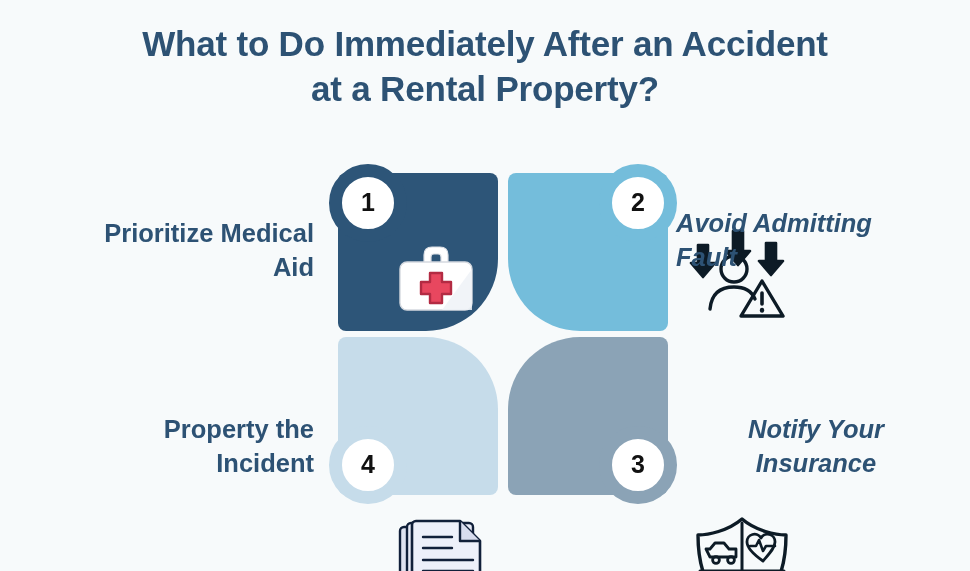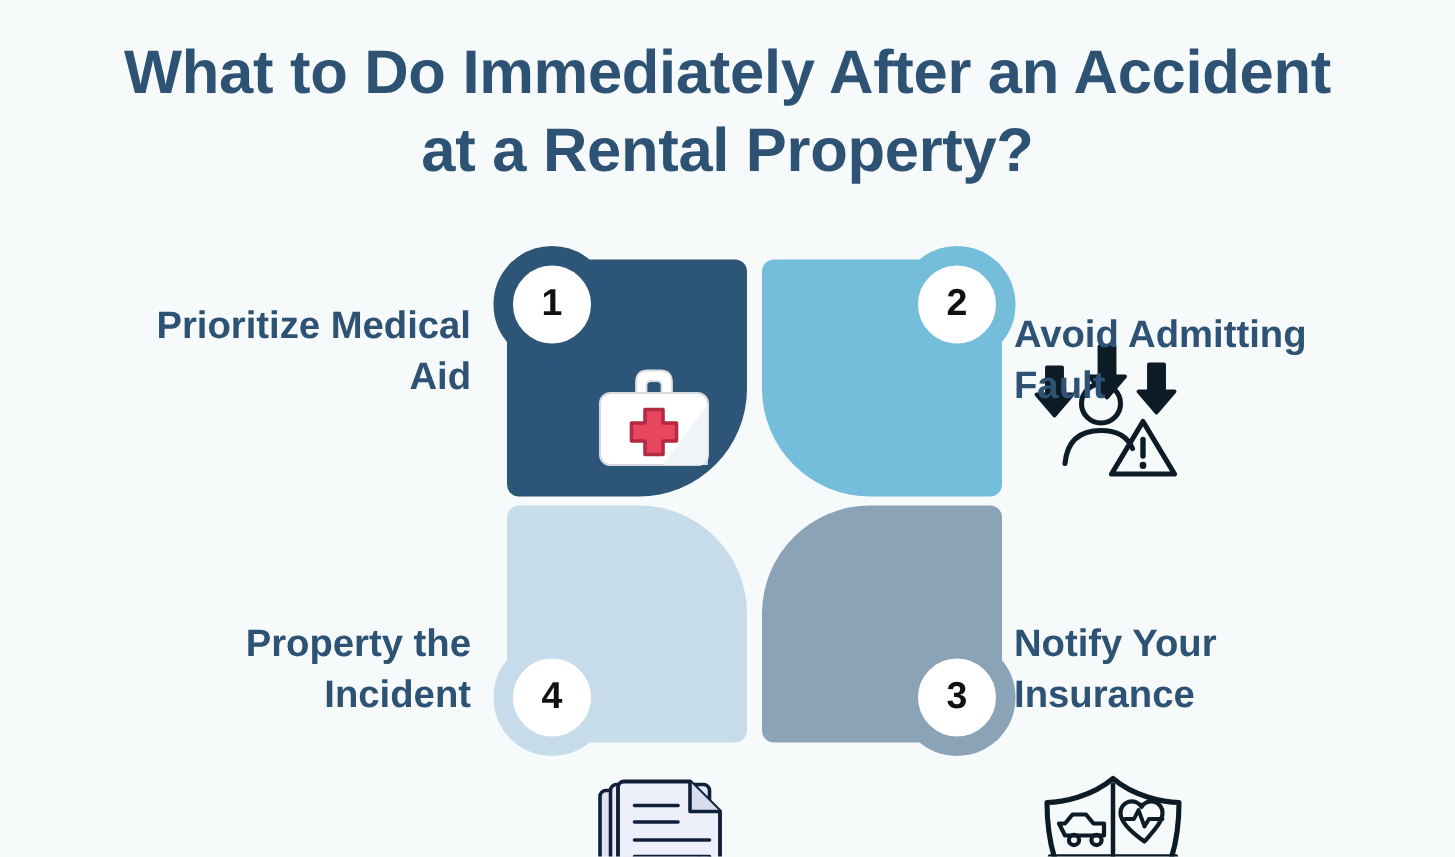--- a/index.html
+++ b/index.html
@@ -16,21 +16,21 @@
     position: relative;
   }
 
   
   #title {
     position: absolute;
     top: 22px;
     left: 0;
     width: 970px;
     text-align: center;
-    font-size: 41px;
+    font-size: 35px;
     font-weight: bold;
     line-height: 1.28;
     color: #2d5274;
     letter-spacing: -0.2px;
     white-space: pre-line;
   }
 
   
   #graphic {
     position: absolute;
@@ -91,26 +91,26 @@
   
   .label {
     position: absolute;
     font-size: 25.5px;
     font-weight: bold;
     color: #2d5274;
     line-height: 1.34;
     white-space: pre-line;
   }
   .label.right-align { text-align: right; }
-  .label.left-align  { text-align: left; }
-
-  #label-1 { left: 18px;  top: 200px; width: 296px; }
+  .label.left-align  { text-align: left; font-style: italic; }
+
+  #label-1 { left: 18px;  top: 216px; width: 296px; }
   #label-2 { left: 676px; top: 206px; width: 278px; }
   #label-4 { left: 58px;  top: 412px; width: 256px; }
-  #label-3 { left: 676px; top: 412px; width: 280px; }
+  #label-3 { left: 676px; top: 412px; width: 280px; text-align: center; }
 </style>
 </head>
 <body style="background: rgb(247, 250, 251);">
 
 <h1 id="title">What to Do Immediately After an Accident
 at a Rental Property?</h1>
 
 <div id="graphic">
 
   <div class="quad q1" style="background: rgb(45, 85, 120);">

